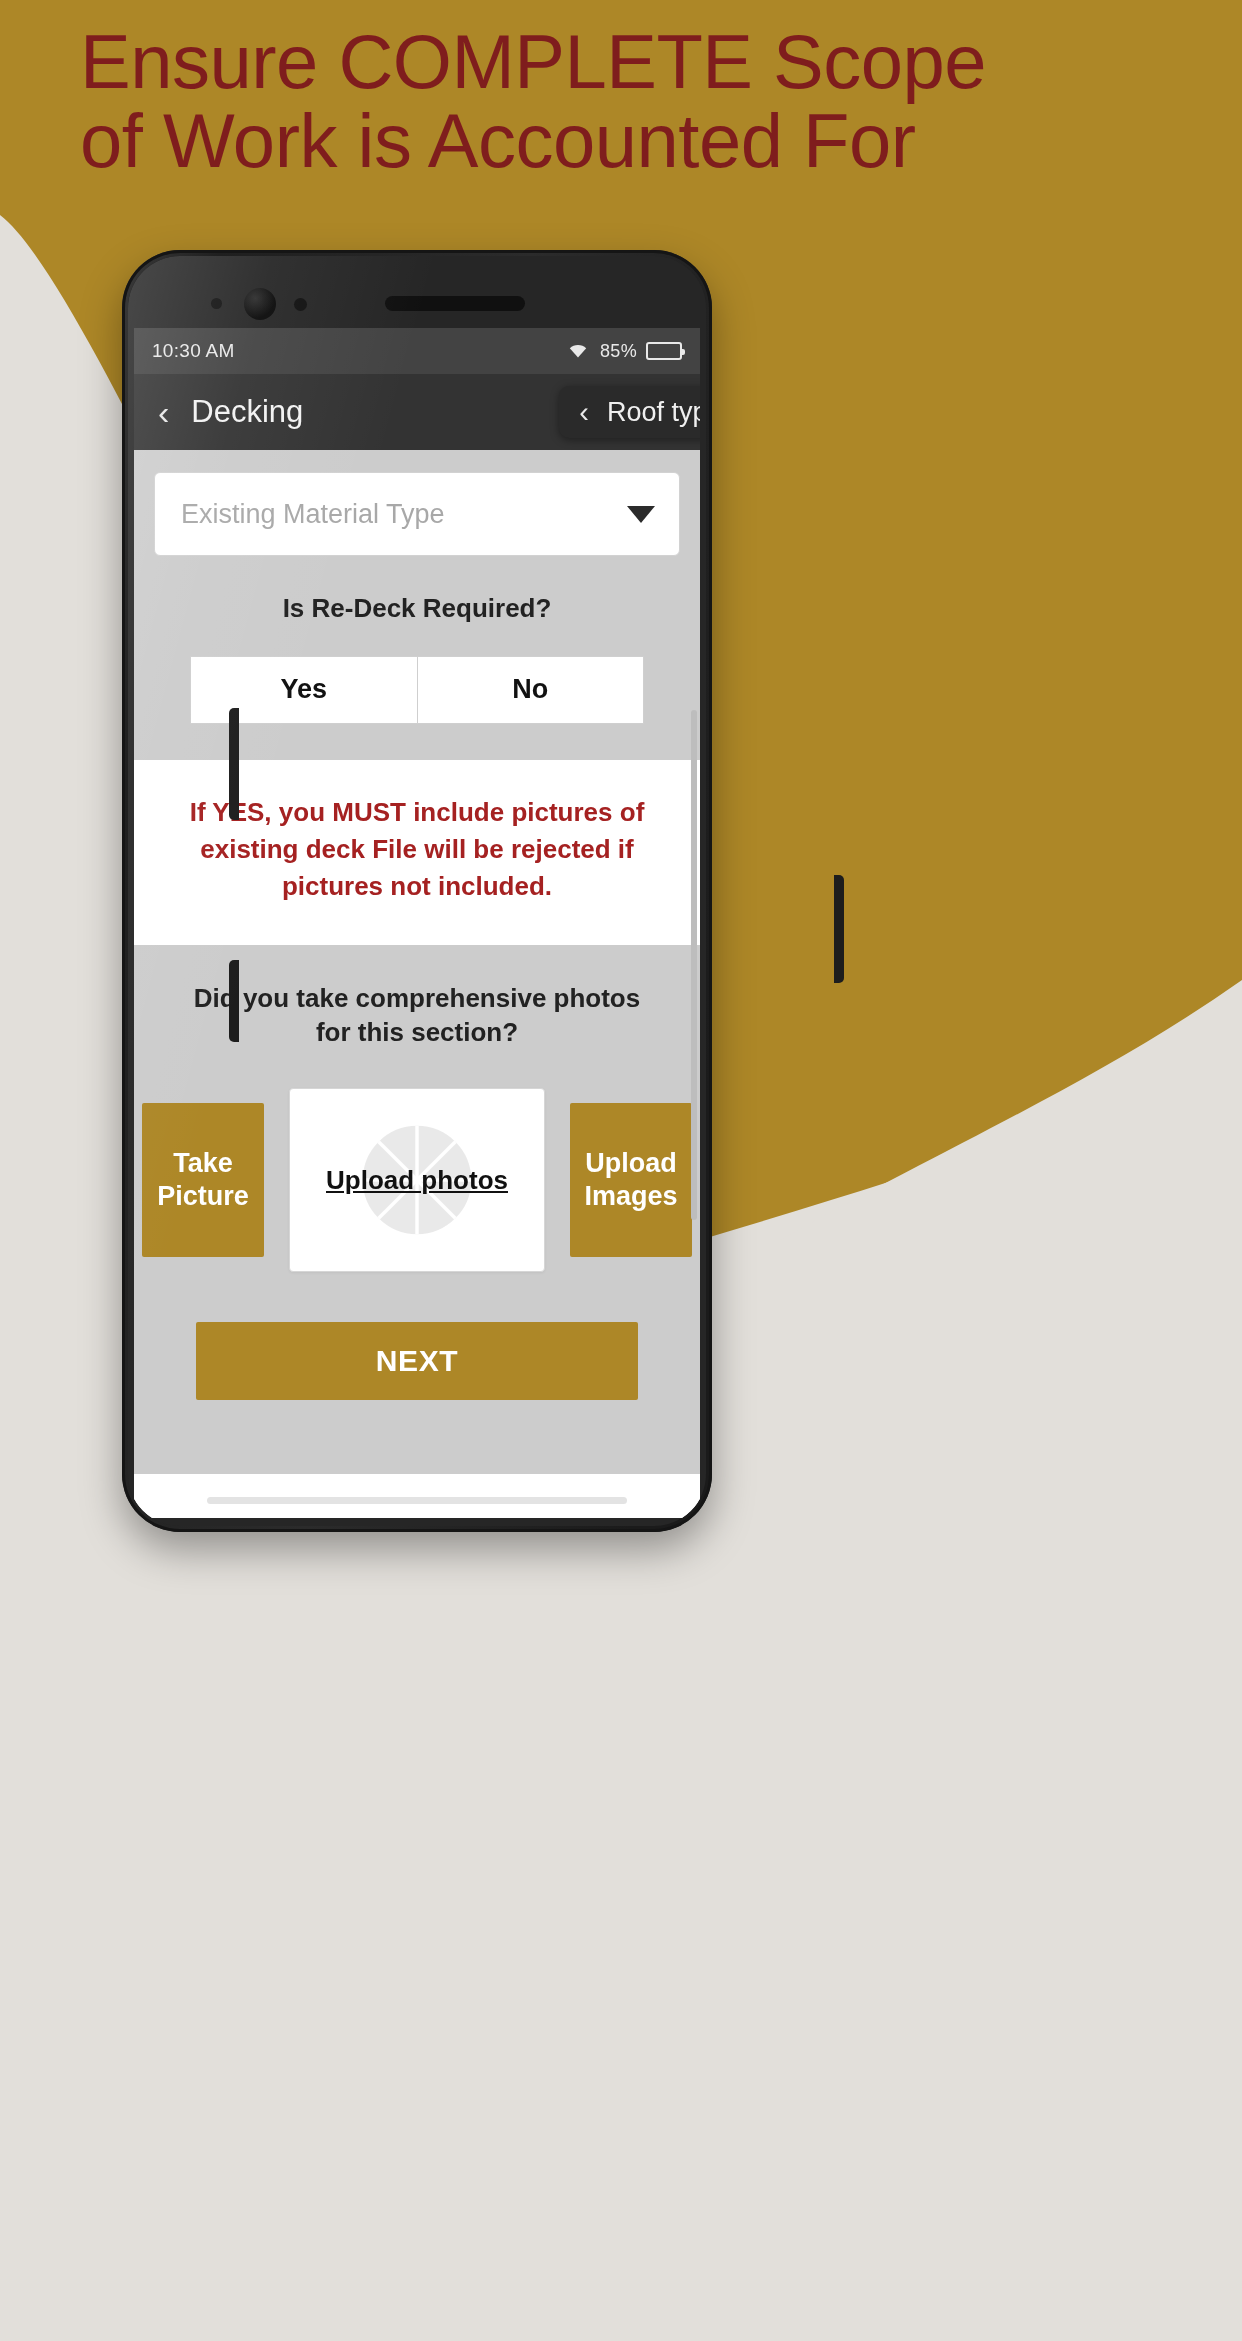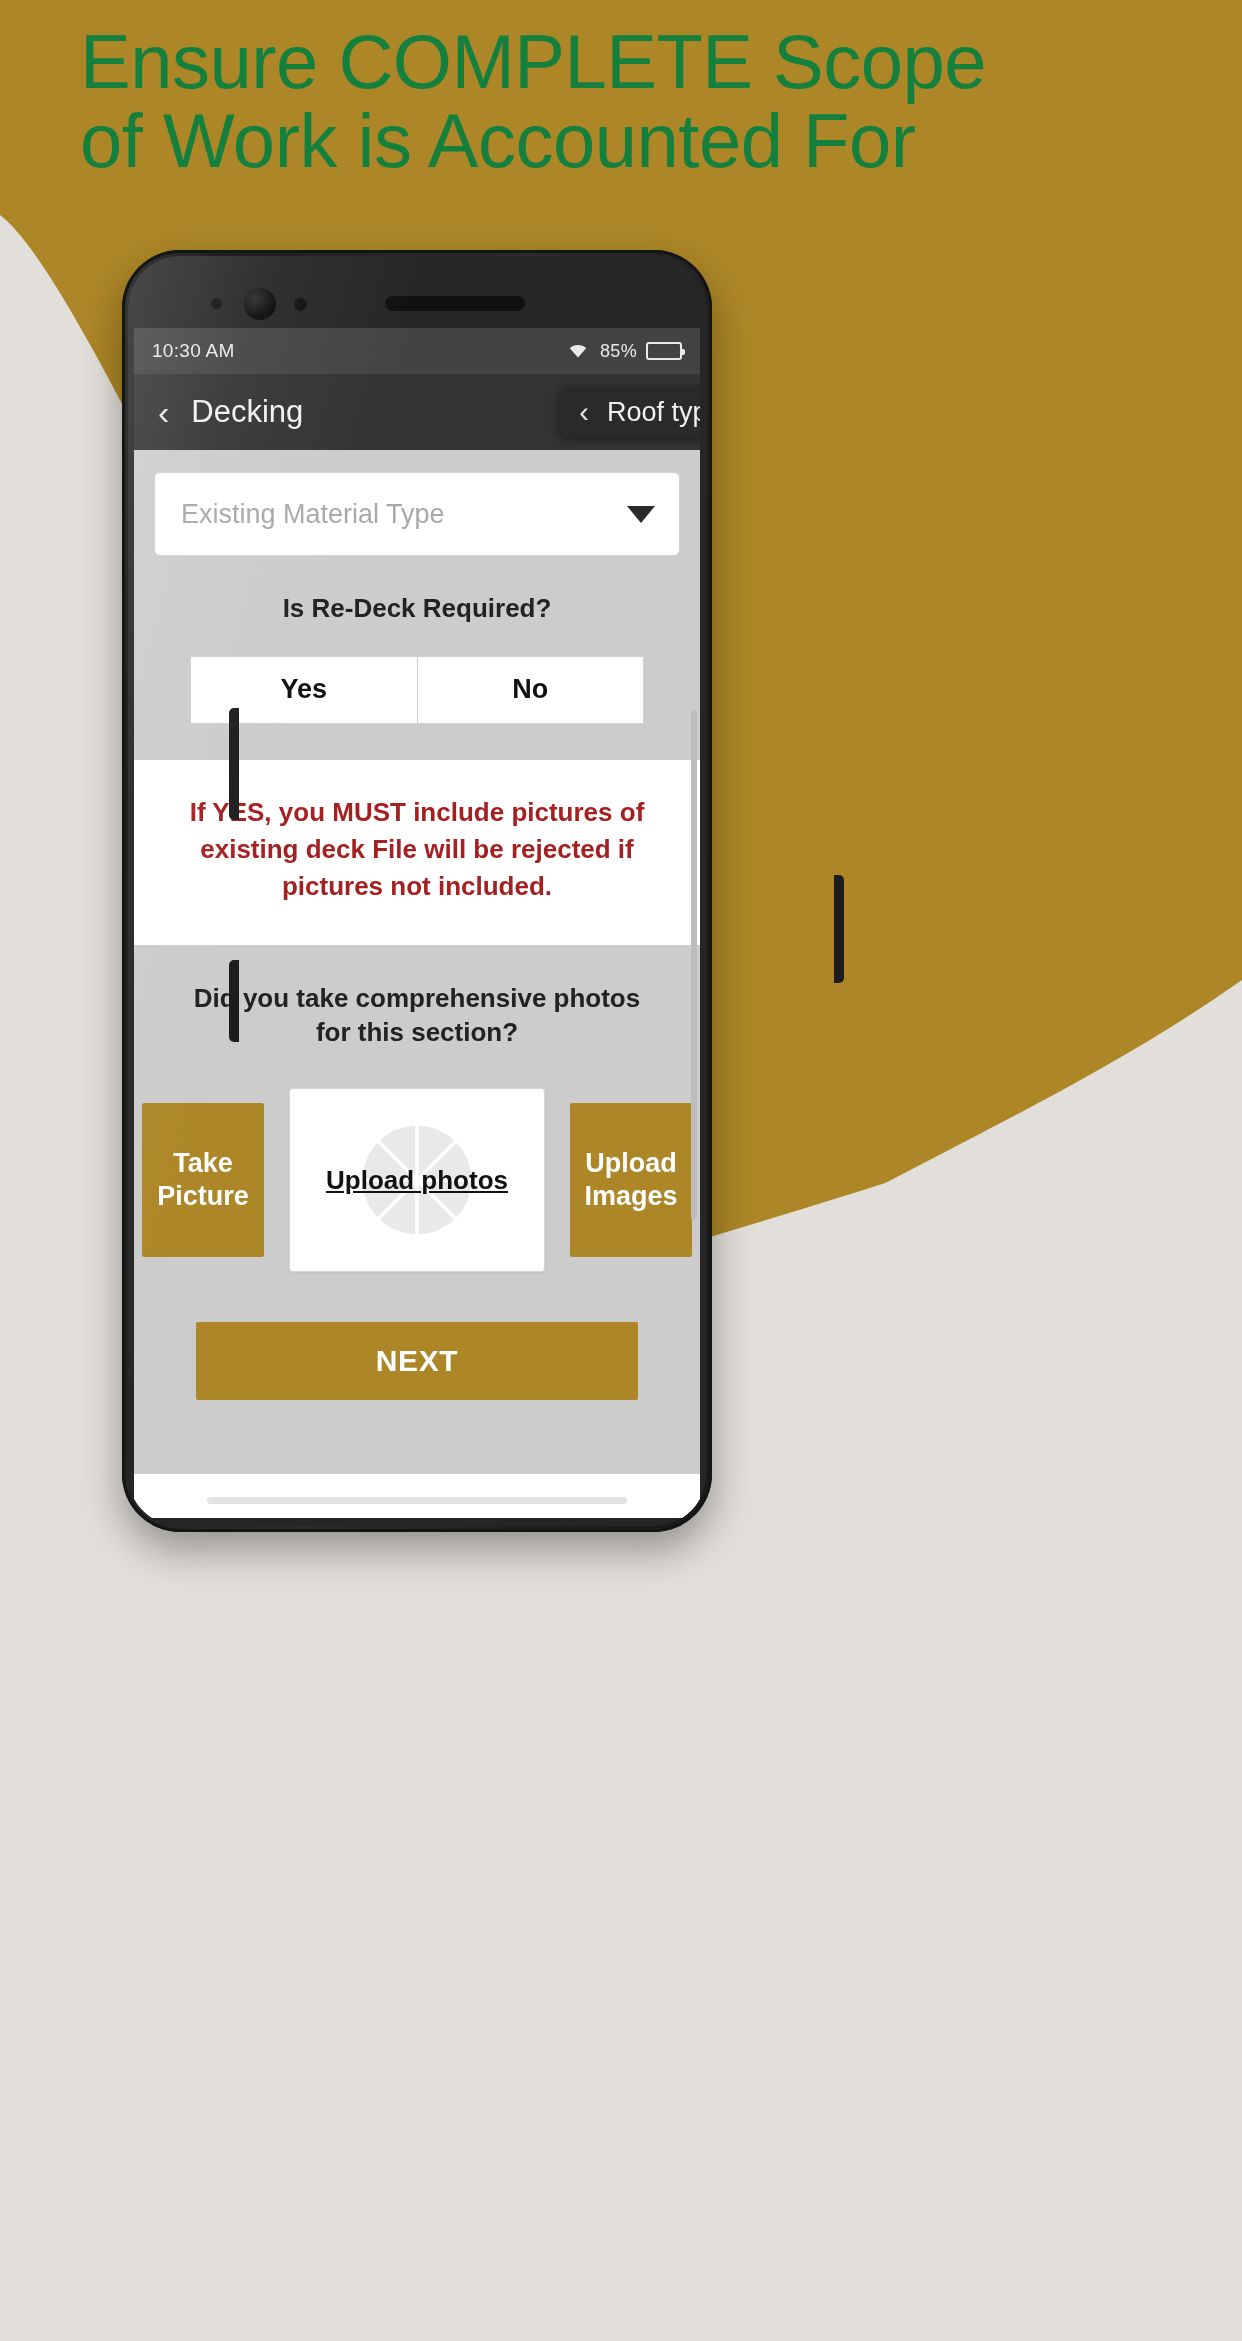--- a/index.html
+++ b/index.html
@@ -10,21 +10,21 @@
   }
 
   
   #bg-gold{
     position:absolute;left:0;top:0;width:1242px;height:1240px;
   }
 
   
   #headline{
     position:absolute;left:80px;top:22px;width:1100px;
-    color:#15803d;
+    color:#7f1d1d;
     font-size:76px;line-height:1.04;font-weight:400;
     letter-spacing:-0.5px;
     z-index:5;
     font-family:"Liberation Sans", sans-serif;
   }
   #headline div{white-space:nowrap;}
 
   
   #phone{
     position:absolute;left:122px;top:250px;width:590px;height:1282px;

